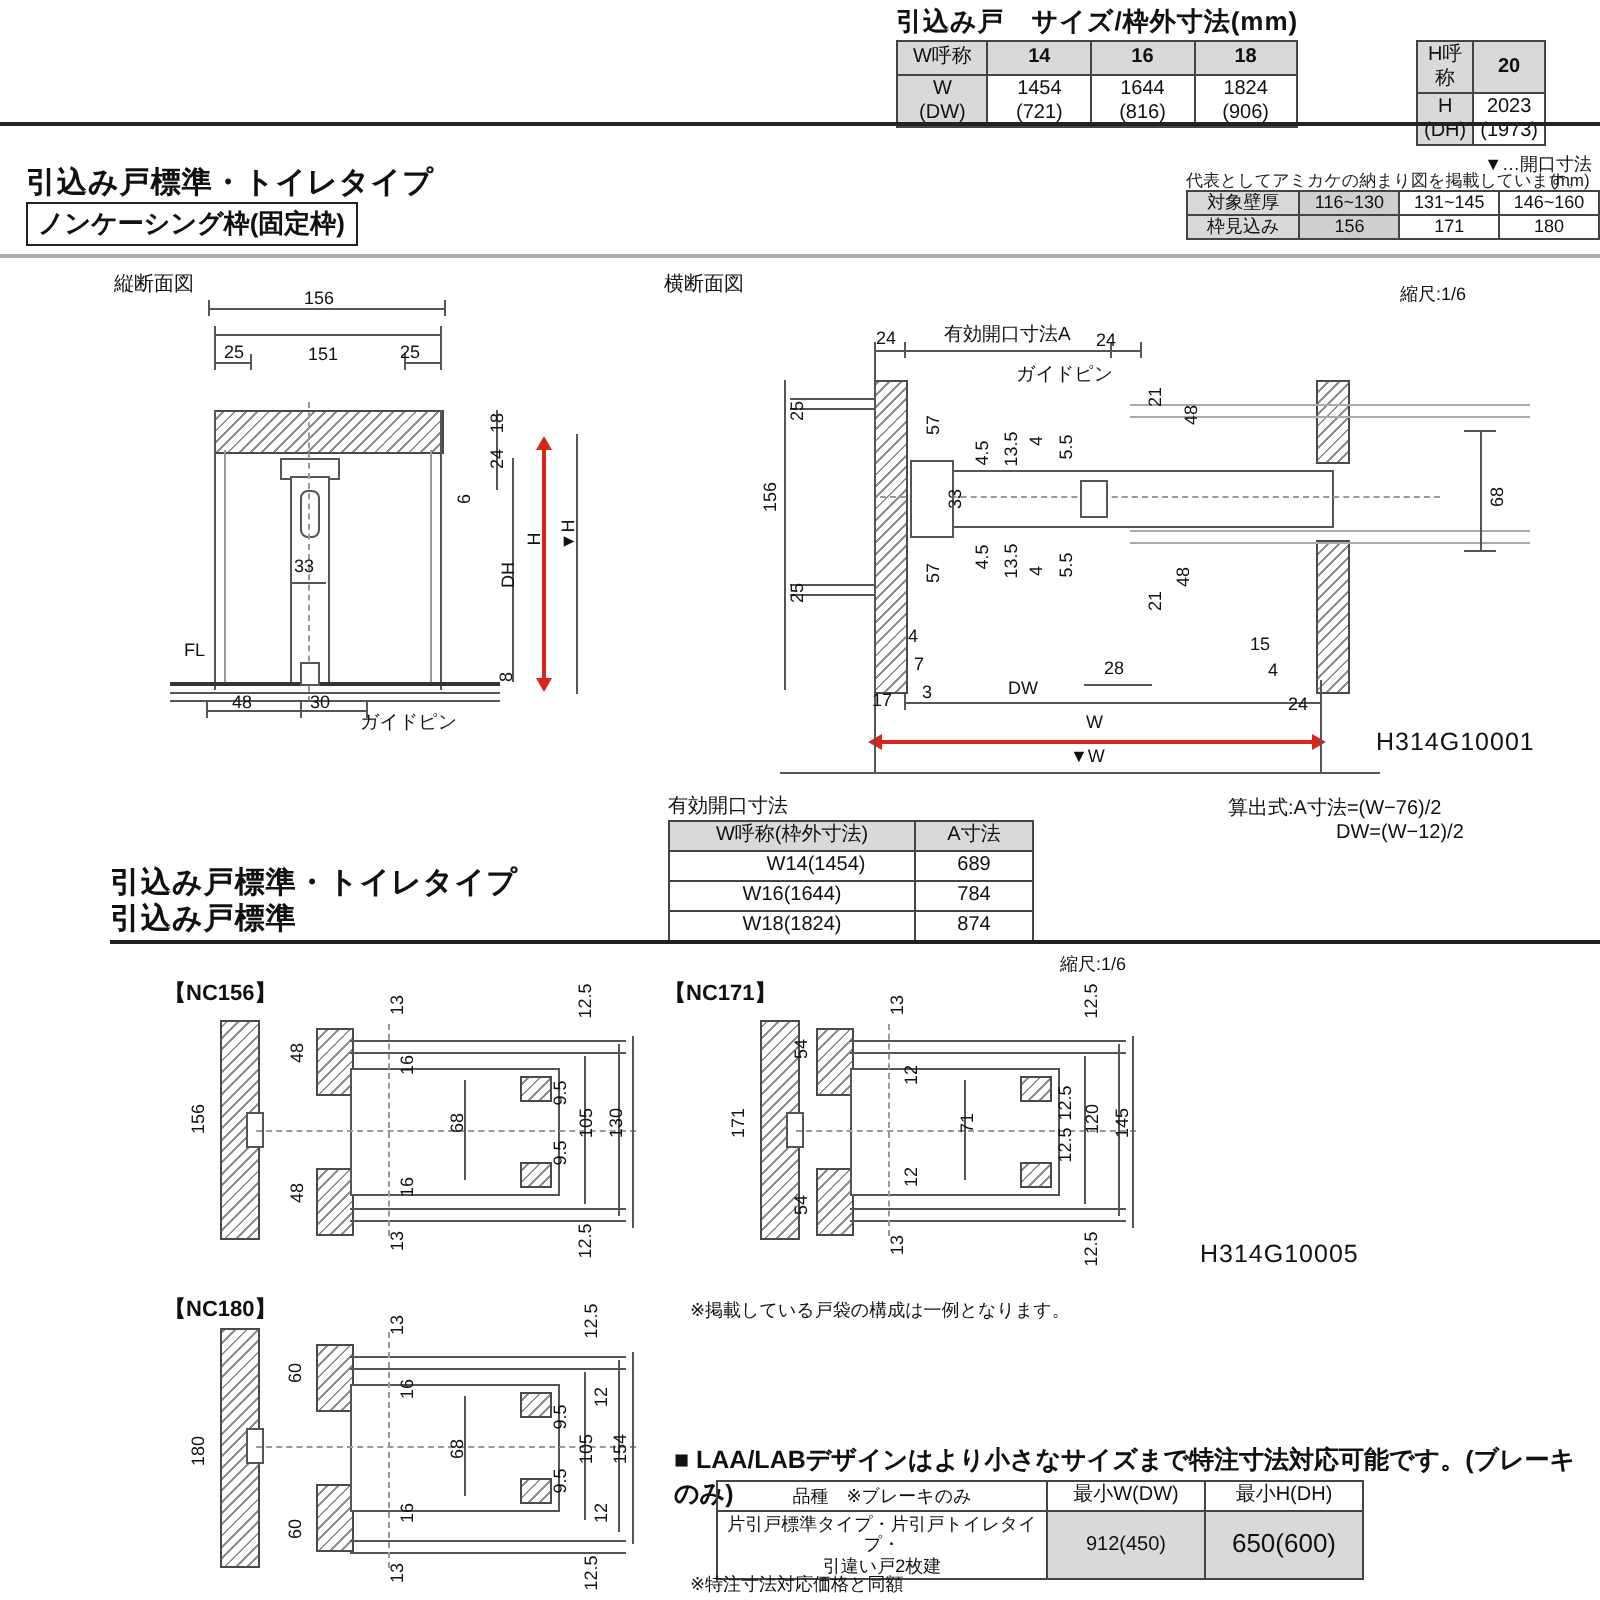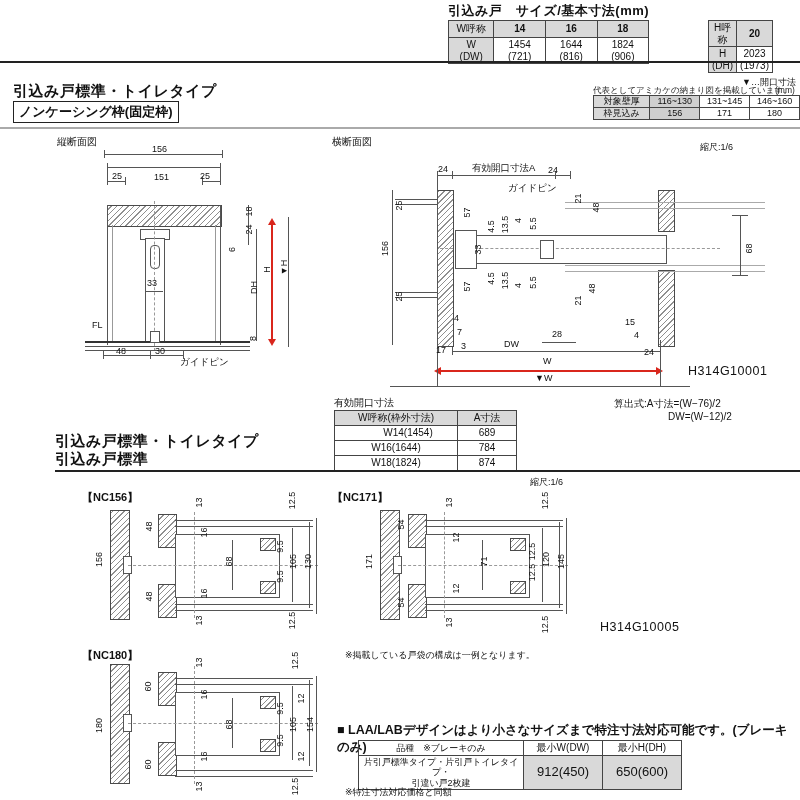--- a/index.html
+++ b/index.html
@@ -68,21 +68,21 @@
   .nc180x .railB1{top:122px;}
   .nc180x .railB2{top:128px;}
   .nc180x .cdash{height:118px;top:18px;}
 </style>
 </head>
 <body>
 
 <div class="canvas">
 
   <div class="abs" style="left:448px;top:2px;">
-    <div class="tbl-title">引込み戸　サイズ/基本寸法(mm)</div>
+    <div class="tbl-title">引込み戸　サイズ/枠外寸法(mm)</div>
     <div class="abs" style="left:0;top:18px;">
       <table class="sz">
         <tbody>
           <tr>
             <td class="hdc" style="width:48px;">W呼称</td>
             <td class="hdc" style="width:58px;font-weight:bold;">14</td>
             <td class="hdc" style="width:58px;font-weight:bold;">16</td>
             <td class="hdc" style="width:58px;font-weight:bold;">18</td>
           </tr>
           <tr>
@@ -433,21 +433,21 @@
         <tr>
           <td style="width:158px;height:12px;font-size:9px;">品種　※ブレーキのみ</td>
           <td style="width:72px;font-size:10px;">最小W(DW)</td>
           <td style="width:72px;font-size:10px;">最小H(DH)</td>
         </tr>
         <tr>
           <td style="height:28px;font-size:9px;">
             <div>片引戸標準タイプ・片引戸トイレタイプ・</div>
             <div>引違い戸2枚建</div>
           </td>
-          <td class="hdc" style="font-size:13px;margin-left:16px;">912(450)</td>
+          <td class="hdc" style="font-size:10px;margin-left:16px;">912(450)</td>
           <td class="hdc" style="font-size:13px;">650(600)</td>
         </tr>
       </tbody>
     </table>
   </div>
   <div class="abs" style="left:345px;top:786px;font-size:9px;">※特注寸法対応価格と同額</div>
 
 </div>
 
 </body></html>

